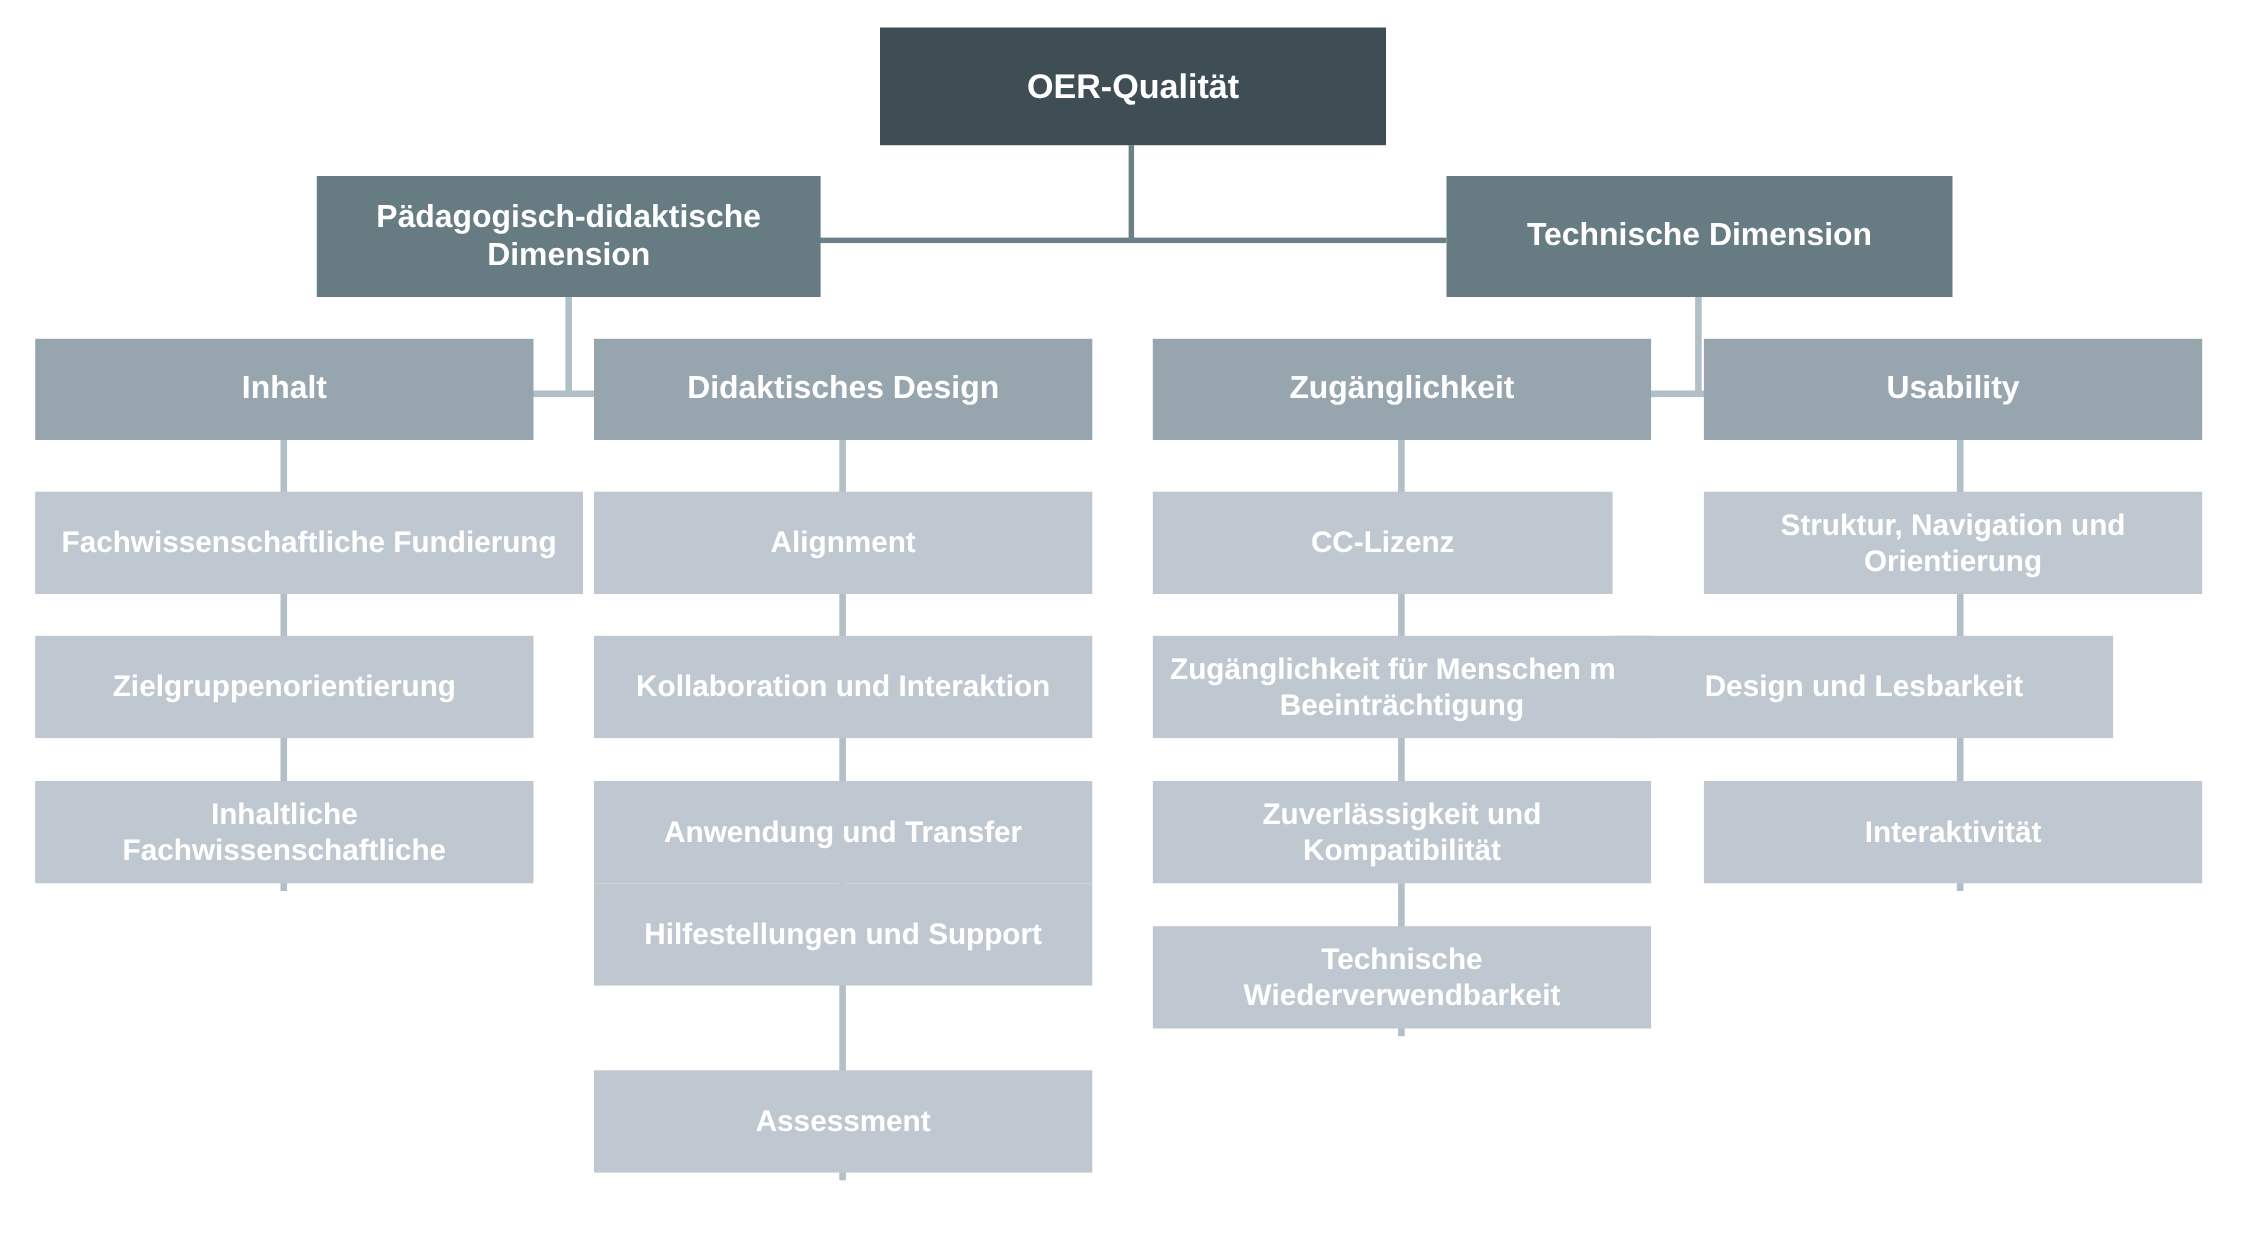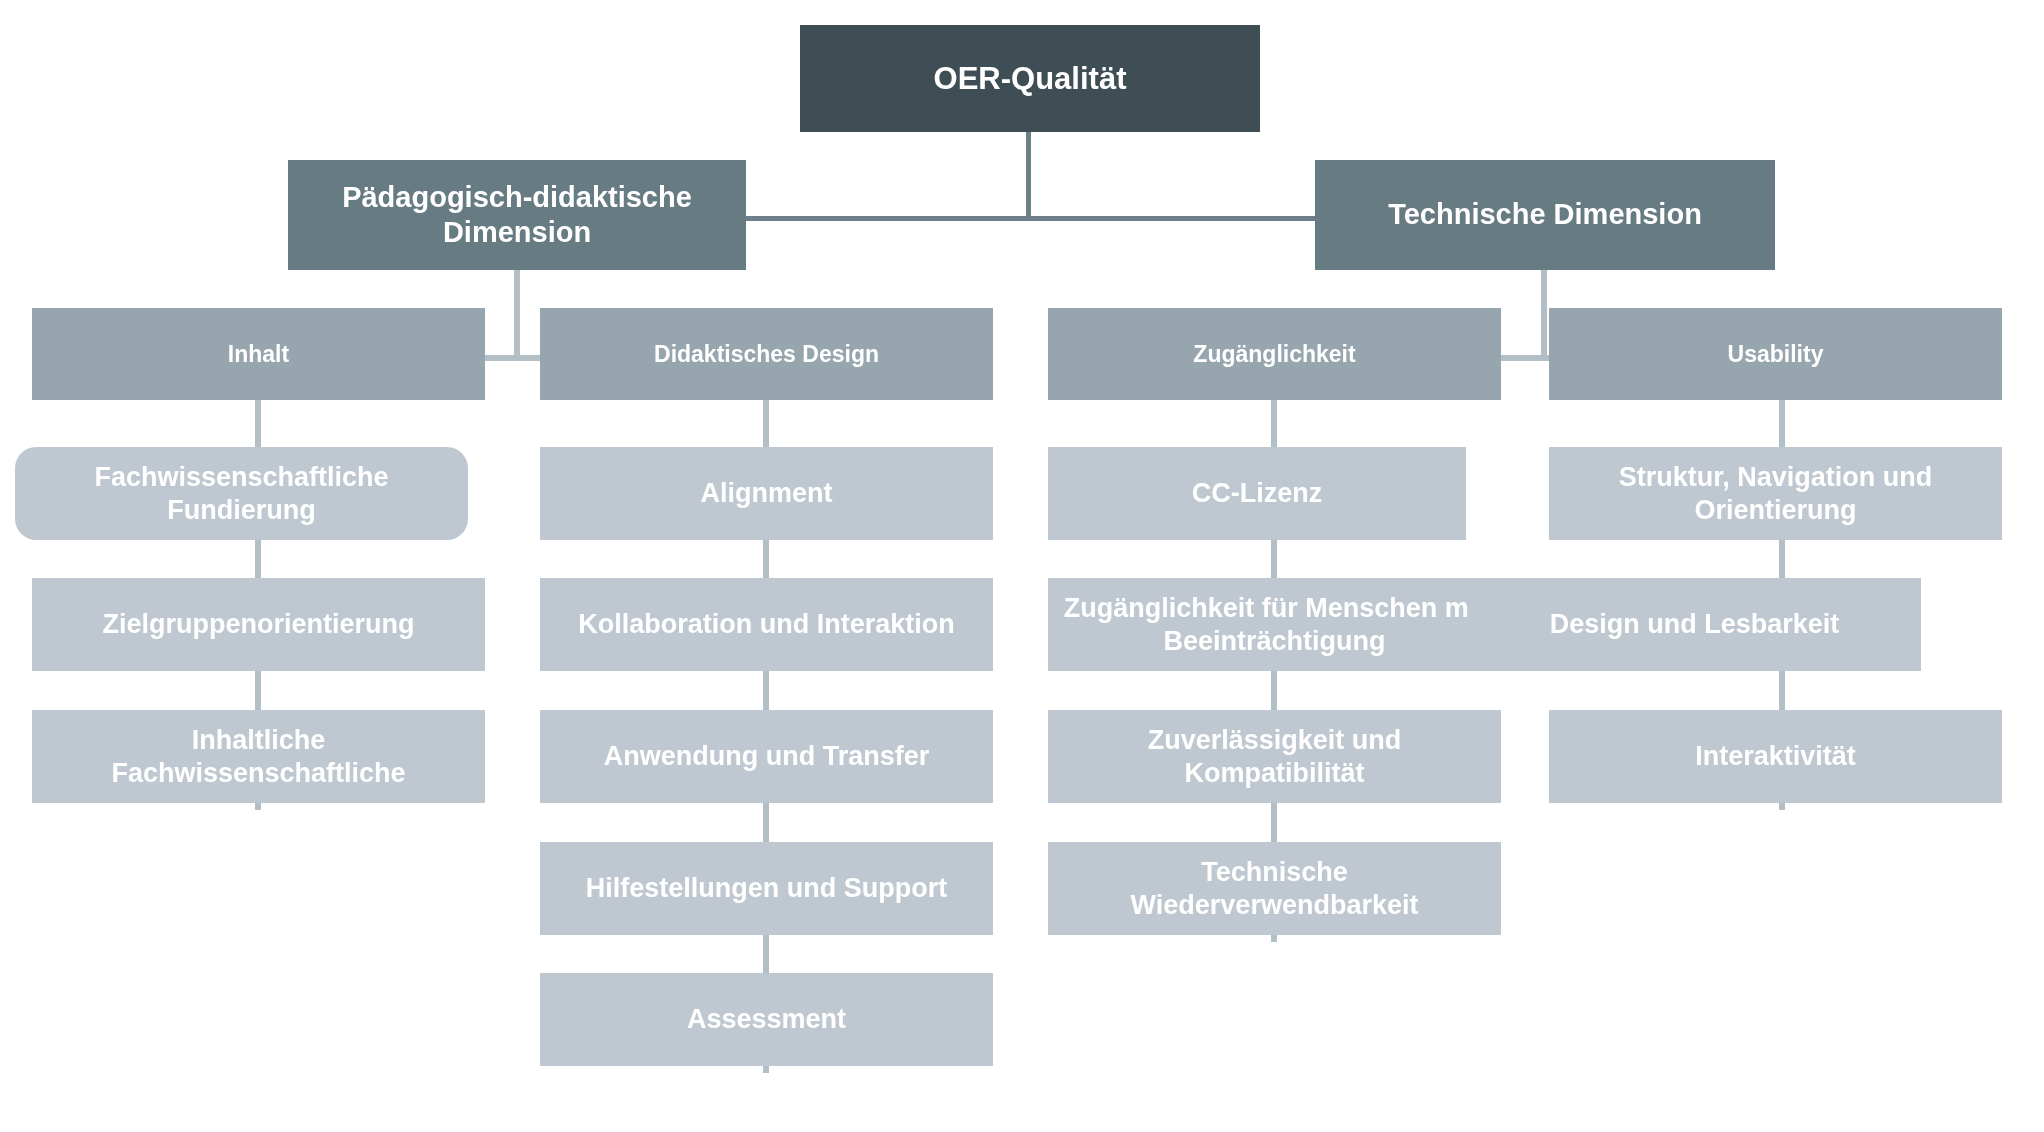--- a/index.html
+++ b/index.html
@@ -26,21 +26,21 @@
     color: #ffffff;
     font-weight: bold;
     line-height: 1.22;
     box-sizing: border-box;
     padding: 20px 10px;
     z-index: 3;
   }
   .node span { display: block; width: 100%; }
   .lvl-root  { background: #3e4e54; font-size: 31px; }
   .lvl-dim   { background: #677b83; font-size: 29px; }
-  .lvl-cat   { background: #97a6ae; font-size: 23px; }
+  .lvl-cat   { background: #97a6ae; font-size: 29px; }
   .lvl-leaf  { background: #bfc8d0; font-size: 27px; }
   .conn {
     position: absolute;
     background: #b3bfc6;
     z-index: 1;
   }
   .conn.dark { background: #6d8089; }
 </style>
 </head>
 <body>
@@ -84,40 +84,40 @@
   <div class="node lvl-cat" style="left:540px; top:308px; width:453px; height:92px;">
     <span>Didaktisches Design</span>
   </div>
   <div class="node lvl-cat" style="left:1048px; top:308px; width:453px; height:92px;">
     <span>Zugänglichkeit</span>
   </div>
   <div class="node lvl-cat" style="left:1549px; top:308px; width:453px; height:92px;">
     <span>Usability</span>
   </div>
 
-  <div class="node lvl-leaf" style="left:15px; top:447px; width:453px; height:93px;border-radius:21px;">
+  <div class="node lvl-leaf" style="left:32px; top:447px; width:498px; height:93px;">
     <span>Fachwissenschaftliche Fundierung</span>
   </div>
   <div class="node lvl-leaf" style="left:32px; top:578px; width:453px; height:93px;justify-content:flex-end;">
     <span>Zielgruppenorientierung</span>
   </div>
   <div class="node lvl-leaf" style="left:32px; top:710px; width:453px; height:93px;">
     <span>Inhaltliche Fachwissenschaftliche</span>
   </div>
 
   <div class="node lvl-leaf" style="left:540px; top:447px; width:453px; height:93px;">
     <span>Alignment</span>
   </div>
   <div class="node lvl-leaf" style="left:540px; top:578px; width:453px; height:93px;">
     <span>Kollaboration und Interaktion</span>
   </div>
   <div class="node lvl-leaf" style="left:540px; top:710px; width:453px; height:93px;">
     <span>Anwendung und Transfer</span>
   </div>
-  <div class="node lvl-leaf" style="left:540px; top:842px; width:453px; height:93px;">
+  <div class="node lvl-leaf" style="left:540px; top:803px; width:453px; height:93px;">
     <span>Hilfestellungen und Support</span>
   </div>
   <div class="node lvl-leaf" style="left:540px; top:973px; width:453px; height:93px;">
     <span>Assessment</span>
   </div>
 
   <div class="node lvl-leaf" style="left:1048px; top:447px; width:418px; height:93px;">
     <span>CC-Lizenz</span>
   </div>
   <div class="node lvl-leaf" style="left:1048px; top:578px; width:453px; height:93px;">

